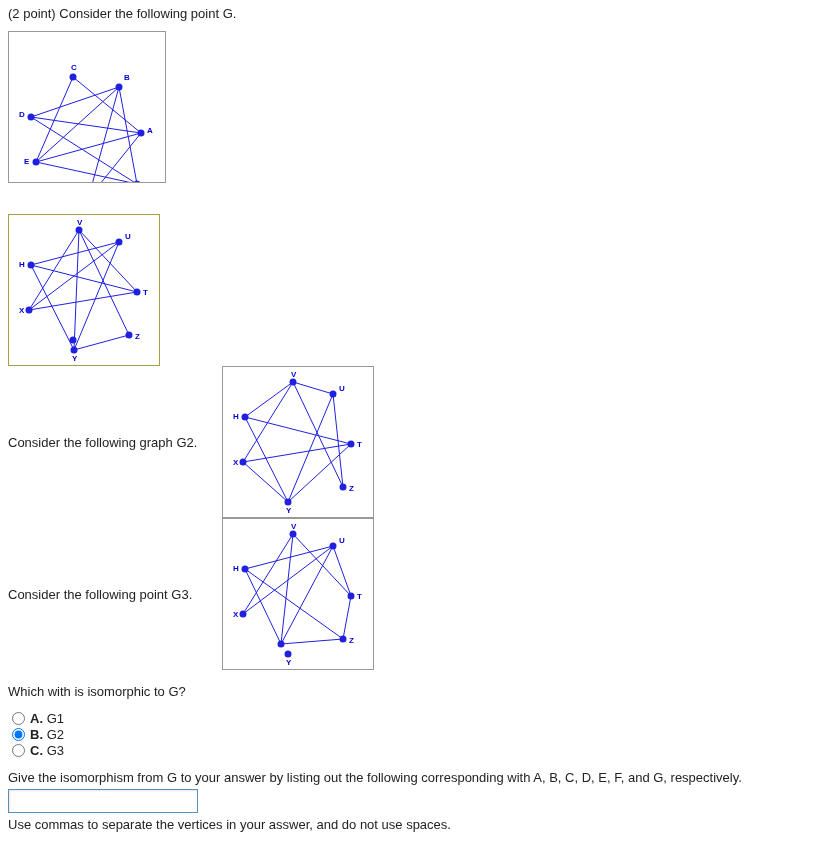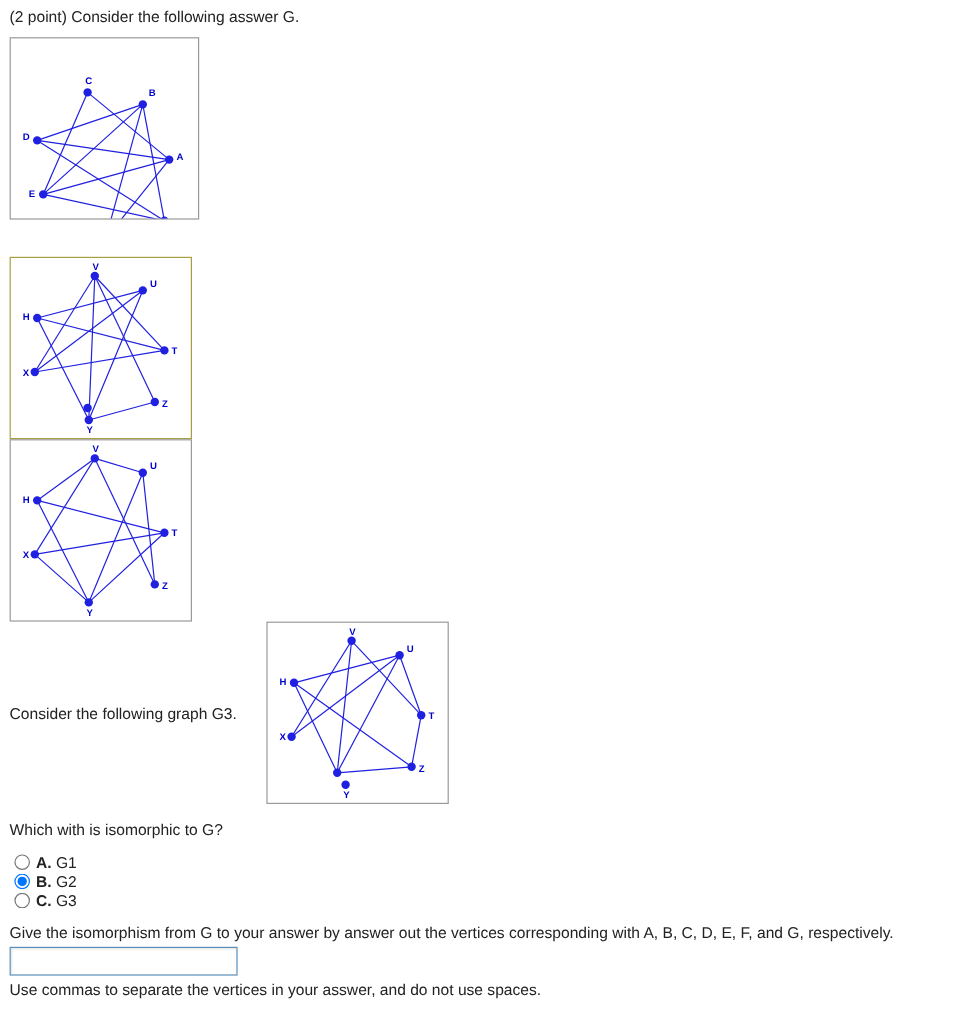--- a/index.html
+++ b/index.html
@@ -39,21 +39,21 @@
 .nlabel { font-family: Arial; font-size: 8px; font-weight:bold; fill:#0000cc; }
 .edge { stroke:#2020e0; stroke-width:1; }
 </style>
 </head>
 <body>
 
 
 
 <div class="prompt">
   <span>(2 point)</span>
-  <span>Consider the following asswer G.</span>
+  <span>Consider the following point G.</span>
 </div>
 
 <div class="graphbox" style="width:156px;height:150px;margin-bottom:28px">
   <svg width="156" height="150">
       <line x1="132" y1="101" x2="64" y2="45" class="edge"></line>
       <line x1="132" y1="101" x2="22" y2="85" class="edge"></line>
       <line x1="132" y1="101" x2="27" y2="130" class="edge"></line>
       <line x1="132" y1="101" x2="79" y2="167" class="edge"></line>
       <line x1="110" y1="55" x2="22" y2="85" class="edge"></line>
       <line x1="110" y1="55" x2="27" y2="130" class="edge"></line>
@@ -105,20 +105,21 @@
         <text x="134" y="80" class="nlabel">T</text>
         <text x="116" y="24" class="nlabel">U</text>
         <text x="68" y="10" class="nlabel">V</text>
         <text x="10" y="98" class="nlabel">X</text>
         <text x="63" y="146" class="nlabel">Y</text>
         <text x="126" y="124" class="nlabel">Z</text>
       </svg>
   </div>
 </div>
 <div class="row-g1g2g3">
+  <div class="lbl">Consider the following graph G2.</div>
   <div class="graphbox" style="width:150px;height:150px">
     <svg width="150" height="150">
         <line x1="22" y1="50" x2="70" y2="15" class="edge"></line>
         <line x1="22" y1="50" x2="128" y2="77" class="edge"></line>
         <line x1="22" y1="50" x2="65" y2="135" class="edge"></line>
         <line x1="70" y1="15" x2="110" y2="27" class="edge"></line>
         <line x1="110" y1="27" x2="120" y2="120" class="edge"></line>
         <line x1="110" y1="27" x2="65" y2="135" class="edge"></line>
         <line x1="128" y1="77" x2="20" y2="95" class="edge"></line>
         <line x1="128" y1="77" x2="65" y2="135" class="edge"></line>
@@ -136,21 +137,21 @@
         <text x="134" y="80" class="nlabel">T</text>
         <text x="116" y="24" class="nlabel">U</text>
         <text x="68" y="10" class="nlabel">V</text>
         <text x="10" y="98" class="nlabel">X</text>
         <text x="63" y="146" class="nlabel">Y</text>
         <text x="126" y="124" class="nlabel">Z</text>
       </svg>
   </div>
 </div>
 <div class="row-g1g2g3">
-  <div class="lbl">Consider the following graph G3.</div>
+  <div class="lbl">Consider the following point G3.</div>
   <div class="graphbox" style="width:150px;height:150px">
     <svg width="150" height="150">
         <line x1="22" y1="50" x2="110" y2="27" class="edge"></line>
         <line x1="22" y1="50" x2="58" y2="125" class="edge"></line>
         <line x1="22" y1="50" x2="120" y2="120" class="edge"></line>
         <line x1="70" y1="15" x2="128" y2="77" class="edge"></line>
         <line x1="70" y1="15" x2="58" y2="125" class="edge"></line>
         <line x1="70" y1="15" x2="20" y2="95" class="edge"></line>
         <line x1="110" y1="27" x2="58" y2="125" class="edge"></line>
         <line x1="110" y1="27" x2="20" y2="95" class="edge"></line>
@@ -189,20 +190,20 @@
     <b>B.</b>&nbsp;
     <span>G2</span>
   </div>
   <div class="opt-line">
     <input type="radio" name="ans" style="">
     <b>C.</b>&nbsp;
     <span>G3</span>
   </div>
 </div>
 
-<div>Give the isomorphism from G to your answer by answer out the vertices corresponding with A, B, C, D, E, F, and G, respectively.</div>
+<div>Give the isomorphism from G to your answer by listing out the following corresponding with A, B, C, D, E, F, and G, respectively.</div>
 <div style="margin:4px 0">
   <input type="text" class="answer-input" value="" style="">
 </div>
 <div>Use commas to separate the vertices in your asswer, and do not use spaces.</div>
 
 
 
 
 </body></html>

